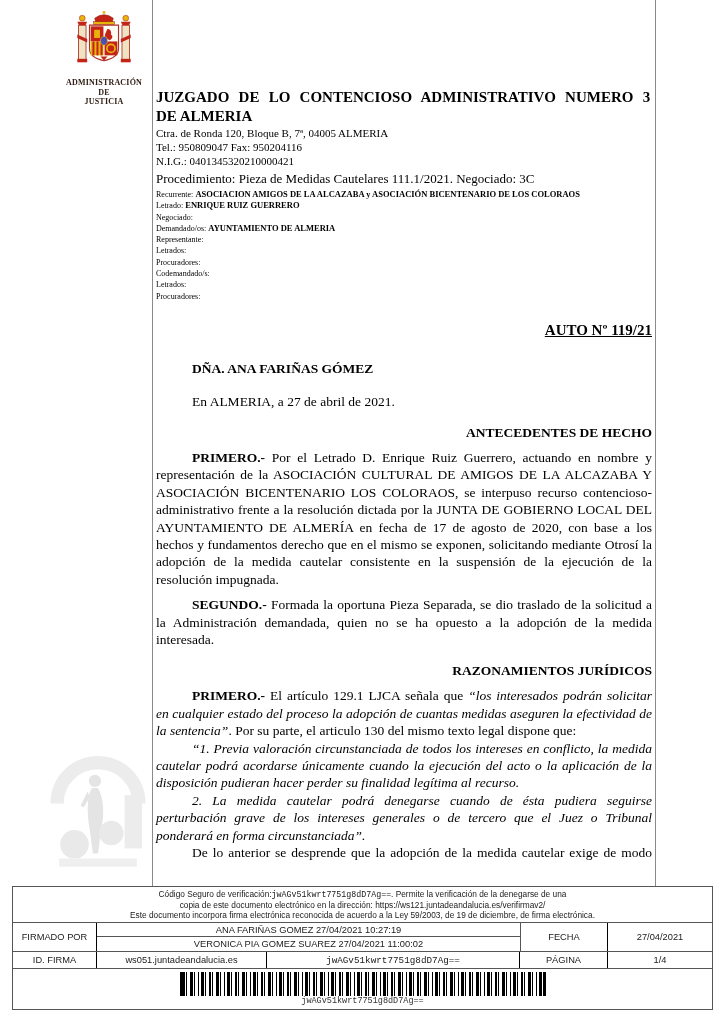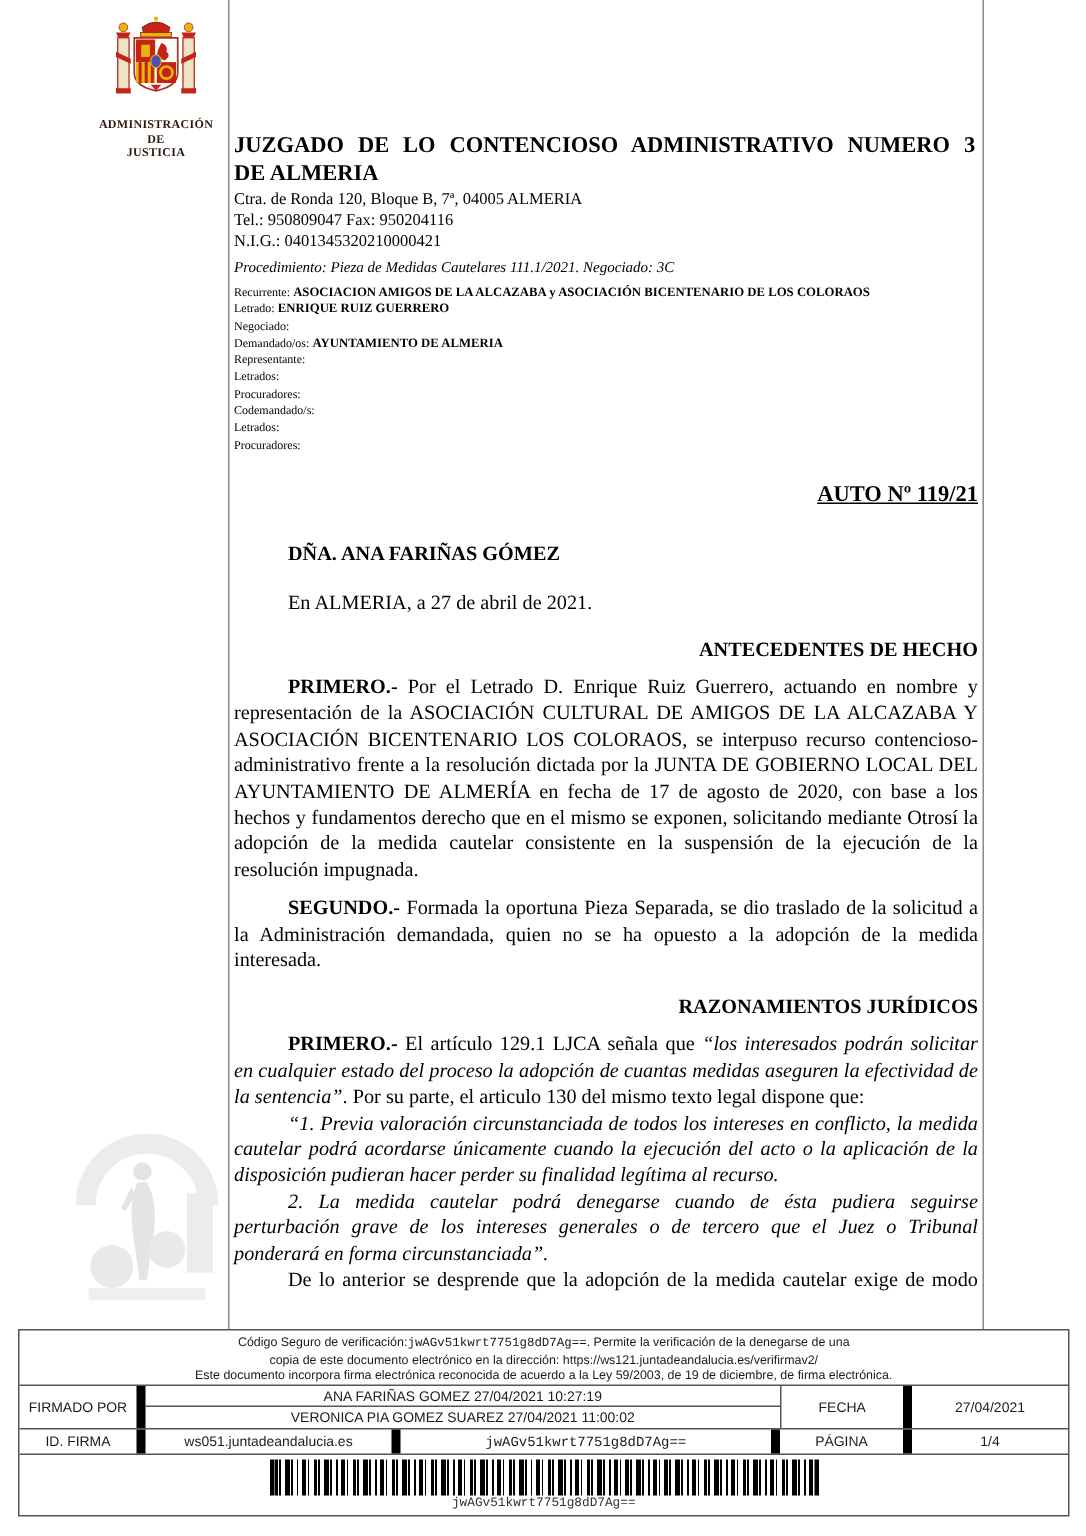--- a/index.html
+++ b/index.html
@@ -20,21 +20,21 @@
 
   
   .watermark { position:absolute; left:46px; top:738px; width:104px; height:138px; }
 
   
   .content { position:absolute; left:156px; top:0; width:496px; }
 
   .court-name { margin-top:88px; font-size:15px; font-weight:bold; line-height:19px; }
   .court-name .l1 { display:block; word-spacing:5.5px; }
   .addr-line { font-size:11px; line-height:14px; }
-  .proc-line { font-size:10px; line-height:17px; margin-top:2px;font-style:italic; }
+  .proc-line { font-size:13px; line-height:17px; margin-top:2px; }
   .parties { margin-top:2px; }
   .party { font-size:8.5px; line-height:10.3px; white-space:nowrap; }
   .party .lbl { font-size:8px; }
   .party .val { font-weight:bold; }
 
   .title { text-align:right; font-size:15px; font-weight:bold; text-decoration:underline; margin-top:20px; }
   .judge { font-weight:bold; font-size:13.5px; margin-top:22px; padding-left:36px; }
   .place-date { font-size:13.5px; margin-top:17px; padding-left:36px; }
   .sec-heading { text-align:right; font-weight:bold; font-size:13.5px; margin-top:15px; }
   .para { font-size:13.5px; line-height:17.4px; text-align:justify; text-indent:36px; margin:0; }
@@ -46,21 +46,21 @@
   .sign-box { position:absolute; left:12px; top:886px; width:699px; border:1px solid #555;
               font-family:"Liberation Sans", sans-serif; color:#1a1a1a; background:#fff; }
   .csv-head { border-bottom:1px solid #555; text-align:center; font-size:8.3px; line-height:10px; padding:2px 4px; }
   .mono { font-family:"Liberation Mono", monospace; }
 
   .sign-grid { display:grid; grid-template-columns:84px 1fr 88px 104px; grid-auto-rows:14px;
                border-bottom:1px solid #555; font-size:9.3px; }
   .id-grid { display:grid; grid-template-columns:84px 170px 1fr 88px 104px; height:16px;
              border-bottom:1px solid #555; font-size:9.3px; }
   .cell { display:flex; align-items:center; justify-content:center; overflow:hidden; }
-  .b-r { border-right:6px solid #000000; }
+  .b-r { border-right:1px solid #000000; }
   .b-b { border-bottom:1px solid #555; }
   .rspan2 { grid-row:1 / span 2; }
 
   .barcode-row { position:relative; height:40px; }
   .barcode {
     position:absolute; left:50%; top:3px; transform:translateX(-50%);
     width:360px; height:24px;
     background:repeating-linear-gradient(90deg,
       #000 0 2px, #fff 2px 3px, #000 3px 4px, #fff 4px 7px,
       #000 7px 10px, #fff 10px 11px, #000 11px 12px, #fff 12px 15px,

